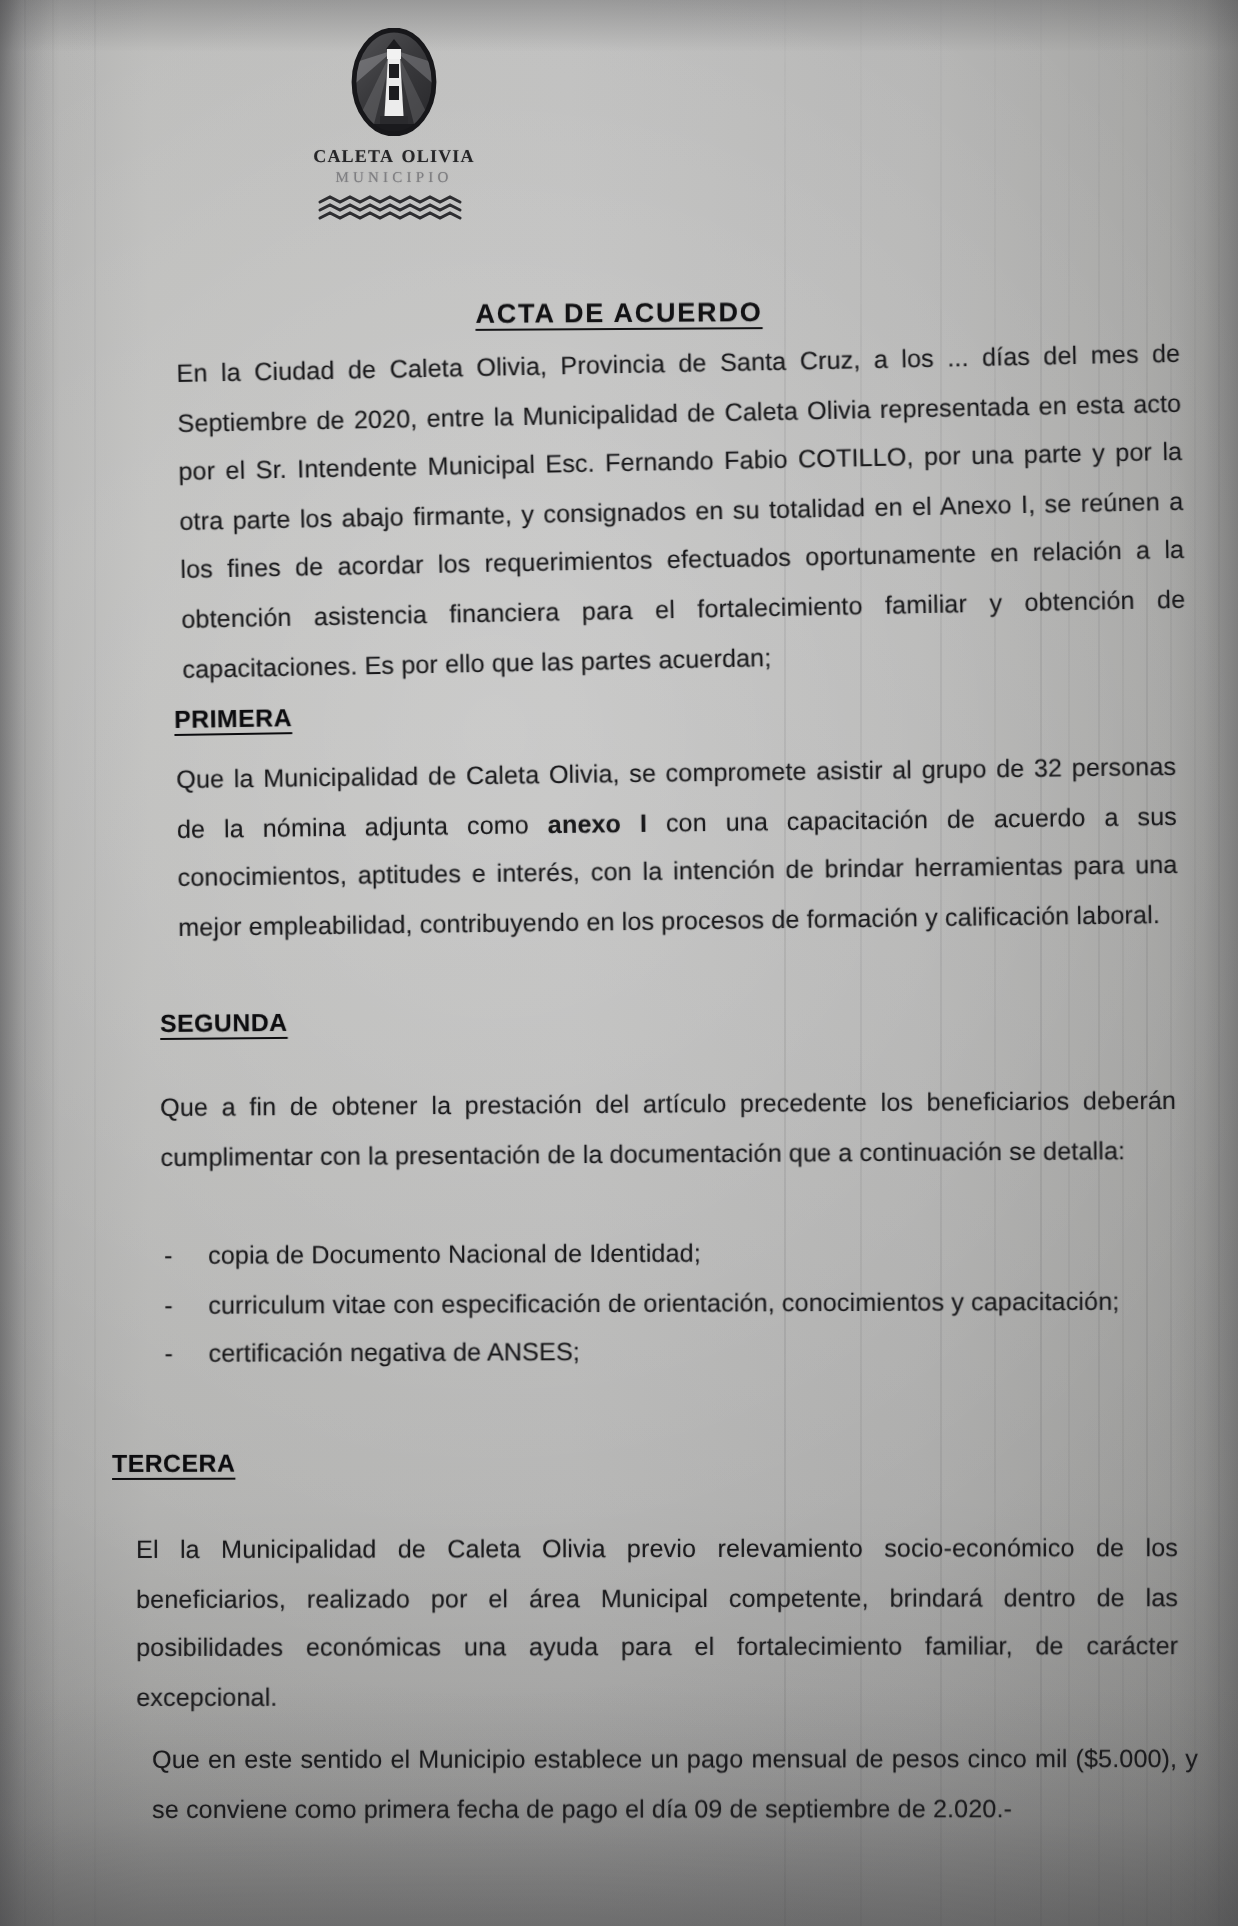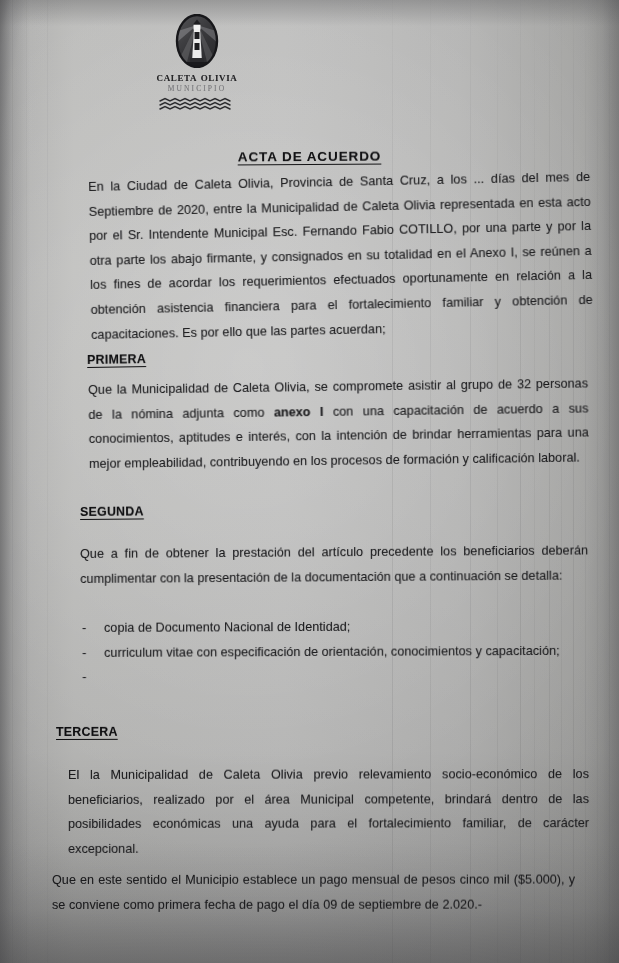--- a/index.html
+++ b/index.html
@@ -207,21 +207,21 @@
 
   
   #p-intro   { left: 88px;  top: 175px; width: 502px; transform: rotate(-1.15deg); transform-origin: left top; }
   #h-primera { left: 87px;  top: 353px; transform: rotate(-0.9deg); transform-origin: left top; }
   #p-primera { left: 88px;  top: 378px; width: 500px; transform: rotate(-0.75deg); transform-origin: left top; }
   #h-segunda { left: 80px;  top: 505px; transform: rotate(-0.5deg); transform-origin: left top; text-align: center; }
   #p-segunda { left: 80px;  top: 542px; width: 508px; transform: rotate(-0.4deg); transform-origin: left top; }
   #l-segunda { left: 78px;  top: 616px; width: 512px; transform: rotate(-0.25deg); transform-origin: left top; }
   #h-tercera { left: 56px;  top: 725px; transform: rotate(-0.15deg); transform-origin: left top; }
   #p-tercera { left: 68px;  top: 763px; width: 521px; transform: rotate(-0.1deg); transform-origin: left top; }
-  #p-pago    { left: 52px;  top: 868px; width: 523px; transform: rotate(-0.05deg); transform-origin: left top; }
+  #p-pago    { left: 76px;  top: 868px; width: 523px; transform: rotate(-0.05deg); transform-origin: left top; }
 
   ul.bullets {
     margin: 0;
     padding: 0;
     list-style: none;
   }
   ul.bullets li {
     position: relative;
     padding-left: 26px;
     text-align: justify;
@@ -311,21 +311,21 @@
     <div id="p-primera" class="tx inklike"><span>Que la Municipalidad de Caleta Olivia, se compromete asistir al grupo de 32 personas de la nómina adjunta como </span><span class="b">anexo I</span><span> con una capacitación de acuerdo a sus conocimientos, aptitudes e interés, con la intención de brindar herramientas para una mejor empleabilidad, contribuyendo en los procesos de formación y calificación laboral.</span></div>
 
     <div id="h-segunda" class="heading inklike">SEGUNDA</div>
 
     <div id="p-segunda" class="tx inklike">Que a fin de obtener la prestación del artículo precedente los beneficiarios deberán cumplimentar con la presentación de la documentación que a continuación se detalla:</div>
 
     <div id="l-segunda" class="tx inklike">
       <ul class="bullets">
         <li><span class="dash">-</span><span>copia de Documento Nacional de Identidad;</span></li>
         <li><span class="dash">-</span><span>curriculum vitae con especificación de orientación, conocimientos y capacitación;</span></li>
-        <li><span class="dash">-</span></li>
+        <li><span class="dash">-</span><span>certificación negativa de ANSES;</span></li>
       </ul>
     </div>
 
     <div id="h-tercera" class="heading inklike">TERCERA</div>
 
     <div id="p-tercera" class="tx inklike">El la Municipalidad de Caleta Olivia previo relevamiento socio-económico de los beneficiarios, realizado por el área Municipal competente, brindará dentro de las posibilidades económicas una ayuda para el fortalecimiento familiar, de carácter excepcional.</div>
 
     <div id="p-pago" class="tx inklike">Que en este sentido el Municipio establece un pago mensual de pesos cinco mil ($5.000), y se conviene como primera fecha de pago el día 09 de septiembre de 2.020.-</div>
 
   </div>

